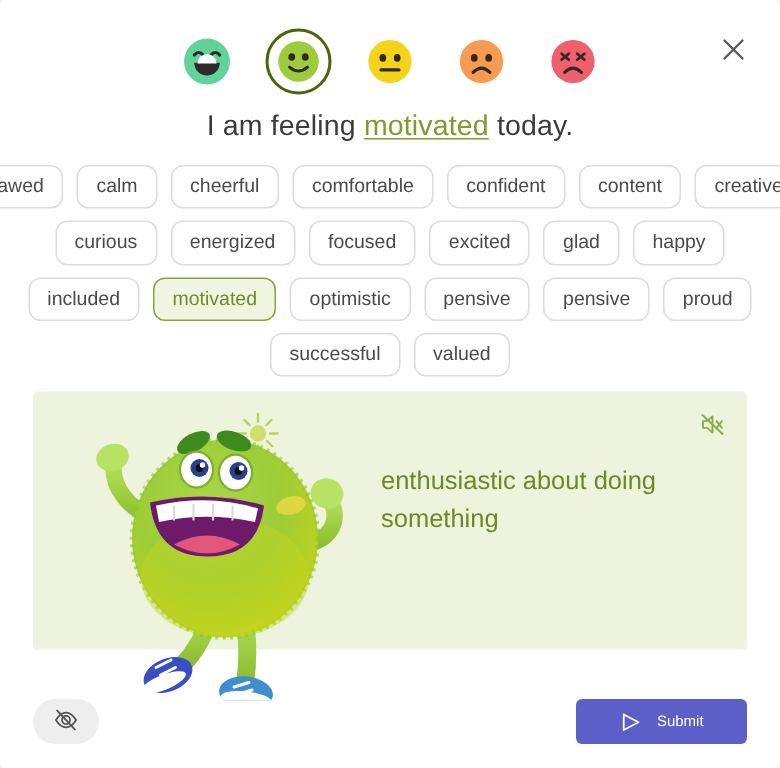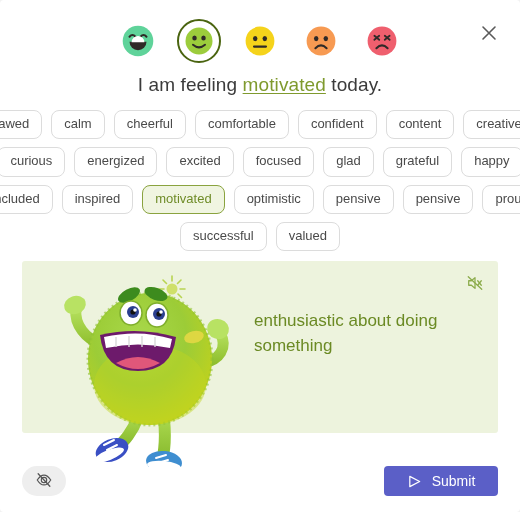--- a/index.html
+++ b/index.html
@@ -139,21 +139,21 @@
   .submit-btn {
     display: flex; align-items: center; justify-content: center;
     gap: 10px;
     min-width: 114px;
     height: 30px;
     padding: 0 18px;
     border: none;
     border-radius: 4px;
     background: #5b5fc7;
     color: #ffffff;
-    font-size: 14px;
+    font-size: 10px;
     font-family: inherit;
     cursor: pointer;
   }
   .submit-btn svg { display: block; }
 </style>
 </head>
 <body>
 
 <div id="app">
 
@@ -237,30 +237,28 @@
       <button class="chip">cheerful</button>
       <button class="chip">comfortable</button>
       <button class="chip">confident</button>
       <button class="chip">content</button>
       <button class="chip">creative</button>
     </div>
 
     <div class="chip-row">
       <button class="chip">curious</button>
       <button class="chip">energized</button>
+      <button class="chip">focused</button>
       <button class="chip">excited</button>
-      <button class="chip">focused</button>
       <button class="chip">glad</button>
-      <button class="chip">grateful</button>
       <button class="chip">happy</button>
     </div>
 
     <div class="chip-row">
       <button class="chip">included</button>
-      <button class="chip">inspired</button>
       <button class="chip selected">motivated</button>
       <button class="chip">optimistic</button>
       <button class="chip">pensive</button>
       <button class="chip">pensive</button>
       <button class="chip">proud</button>
     </div>
 
     <div class="chip-row">
       <button class="chip">successful</button>
       <button class="chip">valued</button>

